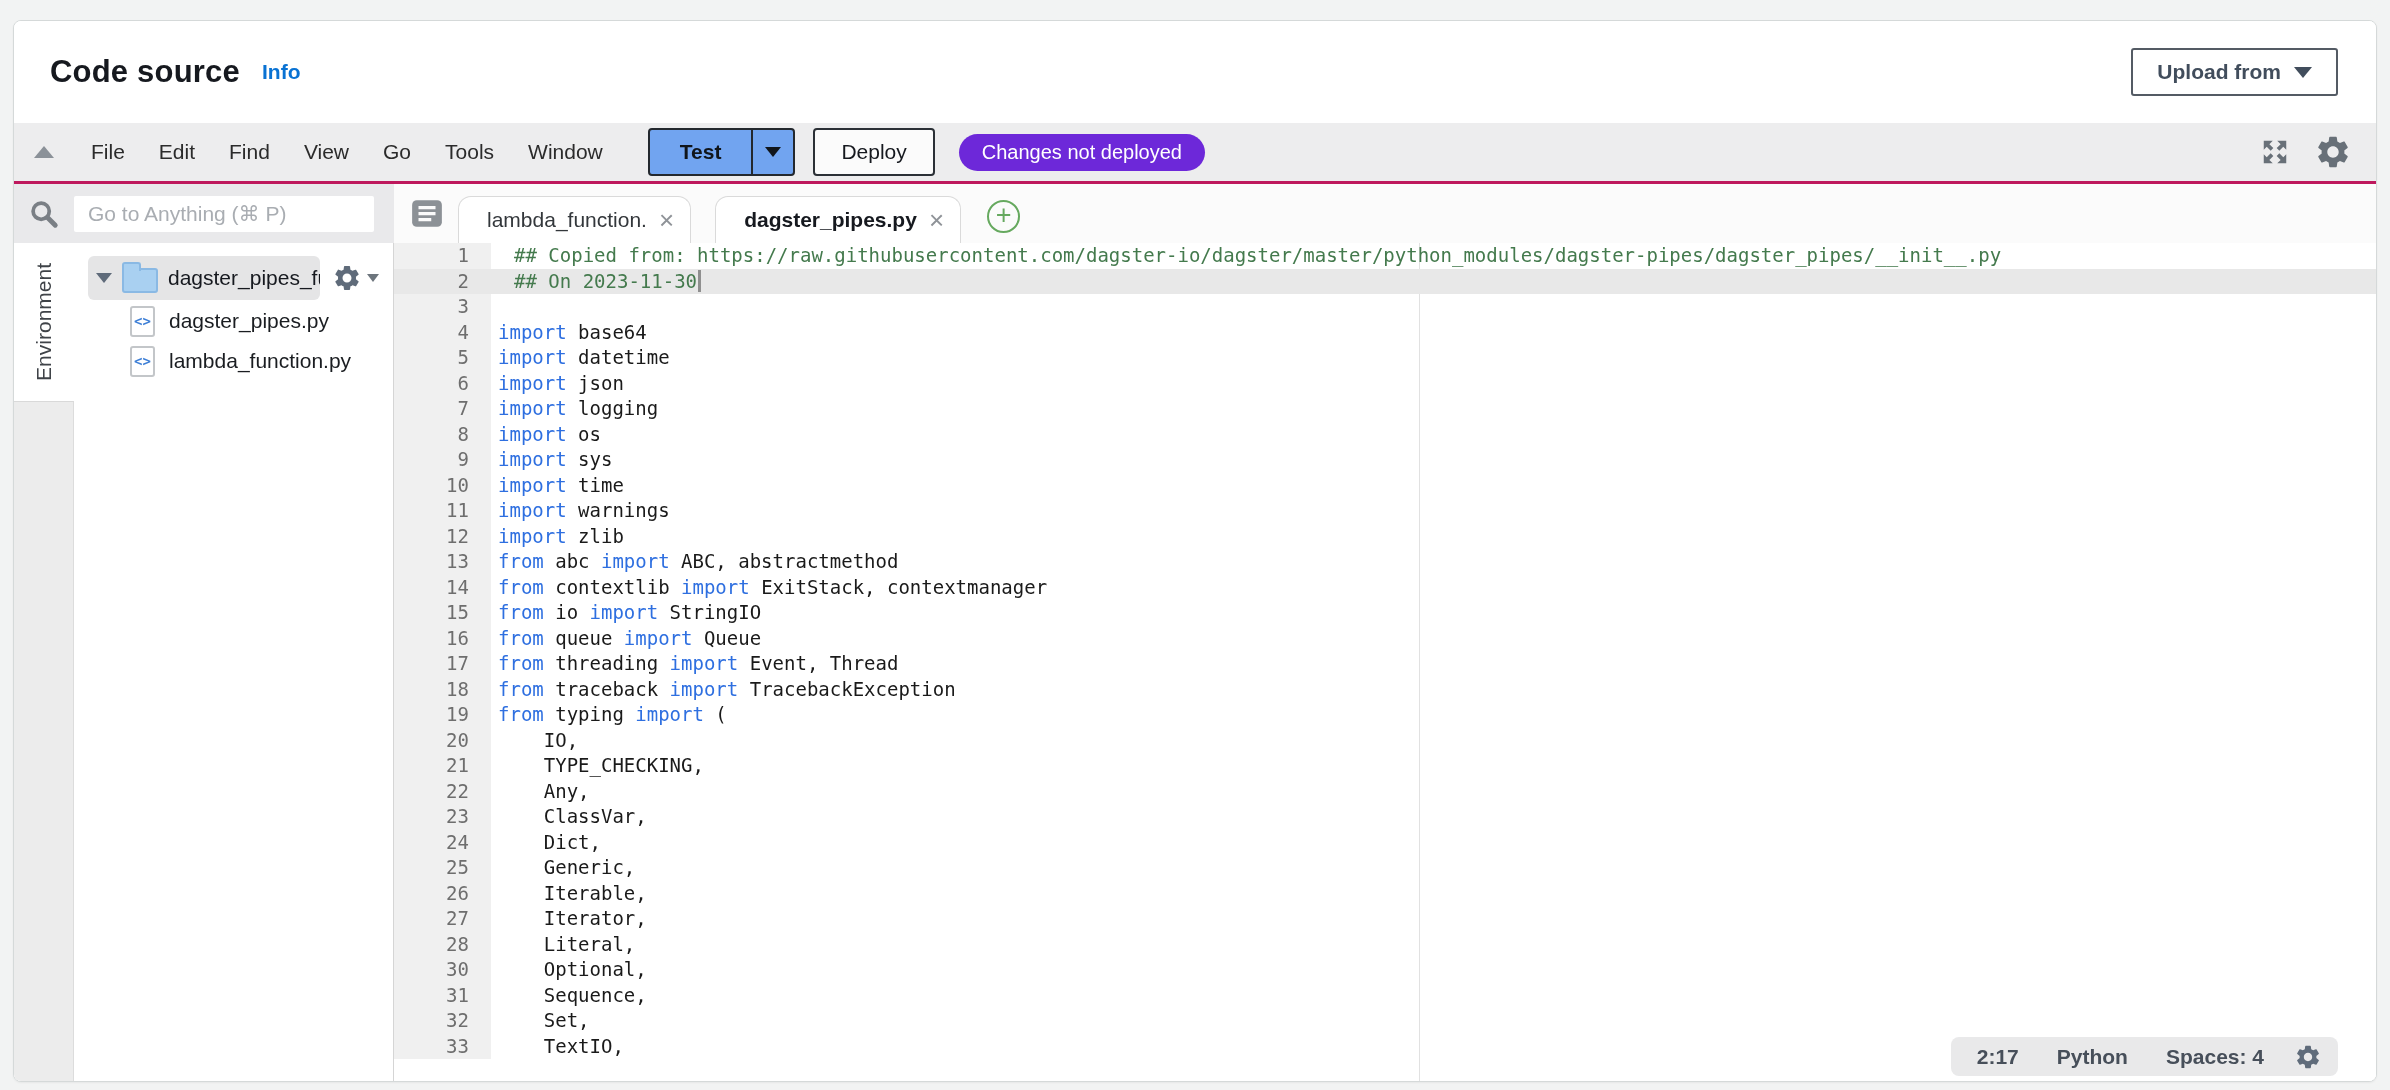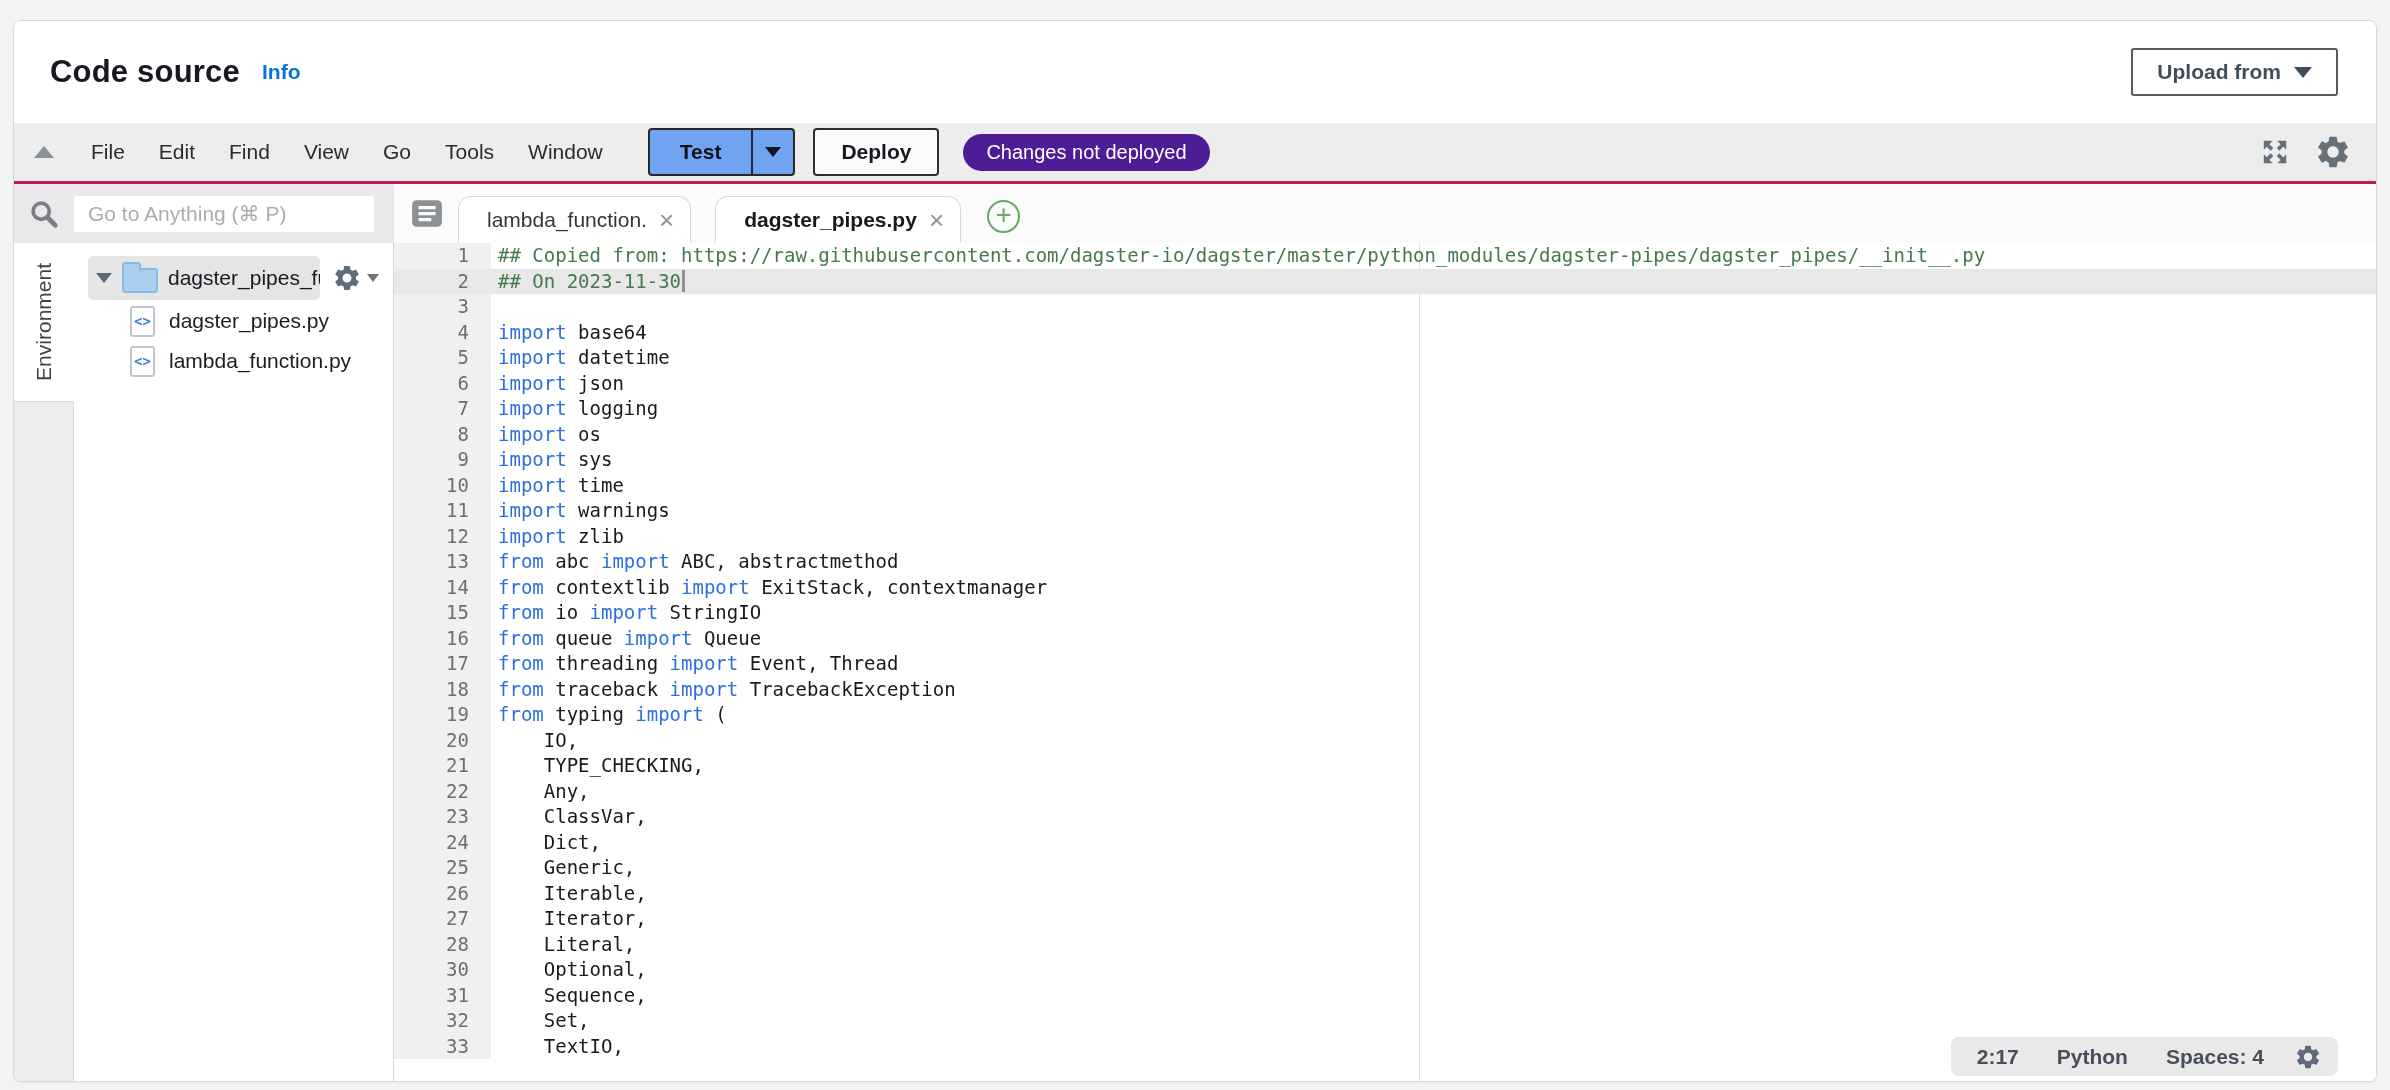--- a/index.html
+++ b/index.html
@@ -26,22 +26,22 @@
   .tri-up { width:0; height:0; border-left:10px solid transparent; border-right:10px solid transparent;
             border-bottom:12px solid #8b9198; cursor:pointer; }
   .menu-items { display:flex; align-items:center; }
   .menu-item { font-size:21px; color:#2b2b2b; padding:0 17px; cursor:pointer; }
   .test-split { margin-left:28px; display:flex; height:48px; border:2px solid #23282e; border-radius:4px;
                 overflow:hidden; background:#71a4f0; cursor:pointer; }
   .test-main  { padding:0 30px; display:flex; align-items:center; font-size:21px; font-weight:700; color:#10151b; }
   .test-arrow { width:42px; display:flex; align-items:center; justify-content:center; border-left:2px solid #23282e; color:#10151b; }
   .test-arrow .caret-down { border-left-width:8px; border-right-width:8px; border-top-width:10px; }
   .deploy-btn { margin-left:18px; height:48px; padding:0 26px; background:#fbfbfb; border:2px solid #2b3036;
-                border-radius:4px; display:flex; align-items:center; font-size:21px; font-weight:700; color:#16191f; cursor:pointer; }
-  .badge { margin-left:24px; height:37px; padding:0 23px; border-radius:19px; background:#4c1d95;
+                border-radius:4px; display:flex; align-items:center; font-size:21px; font-weight:400; color:#16191f; cursor:pointer; }
+  .badge { margin-left:24px; height:37px; padding:0 23px; border-radius:19px; background:#6d28d9;
            color:#fff; font-size:20px; display:flex; align-items:center; white-space:nowrap; }
   .menubar-right { margin-left:auto; display:flex; align-items:center; gap:24px; padding-right:24px; color:#687078; }
   .icon-btn { cursor:pointer; display:flex; align-items:center; }
 
   
   .body-row { flex:1; display:flex; min-height:0; }
 
   
   .sidebar { width:380px; flex:0 0 380px; display:flex; flex-direction:column; min-height:0; }
   .search-row { height:59px; flex:0 0 59px; background:#e9e9eb; display:flex; align-items:center; }
@@ -92,21 +92,21 @@
 
   .editor { flex:1; position:relative; overflow:hidden; background:#fff;
             font-family:"DejaVu Sans Mono",monospace; font-size:19px; }
   .print-margin { position:absolute; left:1025px; top:0; bottom:0; width:1px; background:#e1e1e1; z-index:0; }
   .code-row { display:flex; height:25.5px; line-height:25.5px; position:relative; z-index:1; }
   .gutter-cell { width:97px; flex:0 0 97px; background:#f0f0f0; color:#6e6e6e; text-align:right;
                  padding-right:22px; font-size:19px; }
   .code-row.active { background:#e8e8e8; }
   .code-row.active .gutter-cell { background:transparent; }
   .code-cell { white-space:pre; padding-left:7px; color:#1a1a1a; }
-  .tk-c { color:#447a4d; }
+  .tk-c { color:#447a4d;margin-left:16px; }
   .tk-k { color:#2e6fe0; }
   .tk-p { color:#1a1a1a; }
   .code-cursor { display:inline-block; width:3px; height:22px; background:#8f8f8f; vertical-align:text-bottom; margin-left:1px; }
 
   .status-pill { position:absolute; right:38px; bottom:5px; height:39px; background:#e9e9ea; border-radius:8px;
                  display:flex; align-items:center; gap:38px; padding:0 16px 0 26px; z-index:3;
                  font-size:21px; font-weight:700; color:#474f5a; }
   .status-pill .gear-small { color:#5f6b7a; display:flex; align-items:center; cursor:pointer; margin-left:-8px; }
 </style>
 </head>

